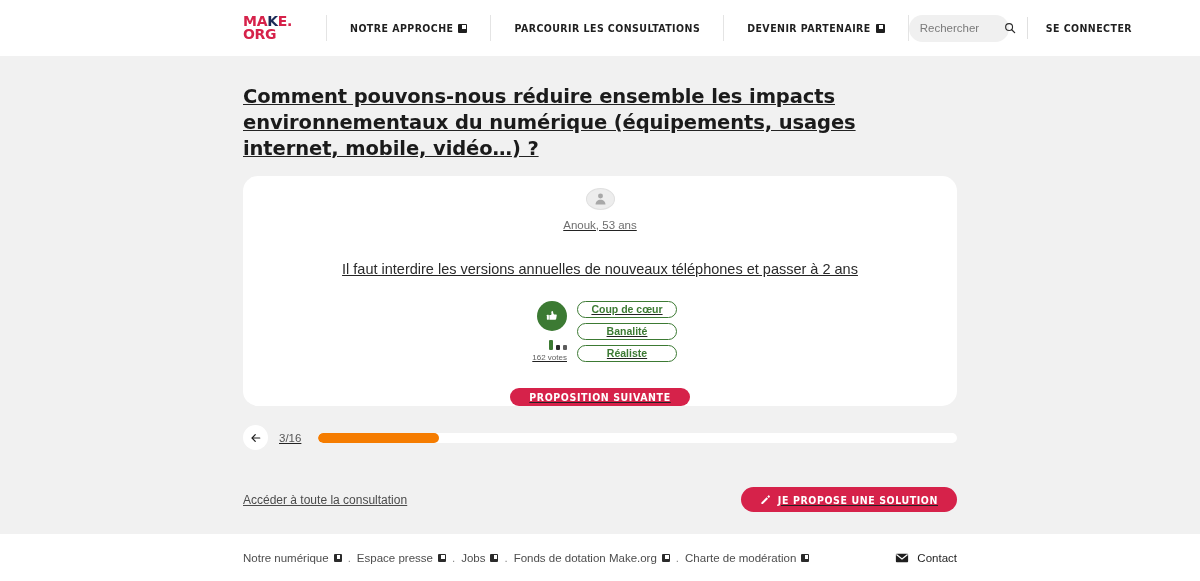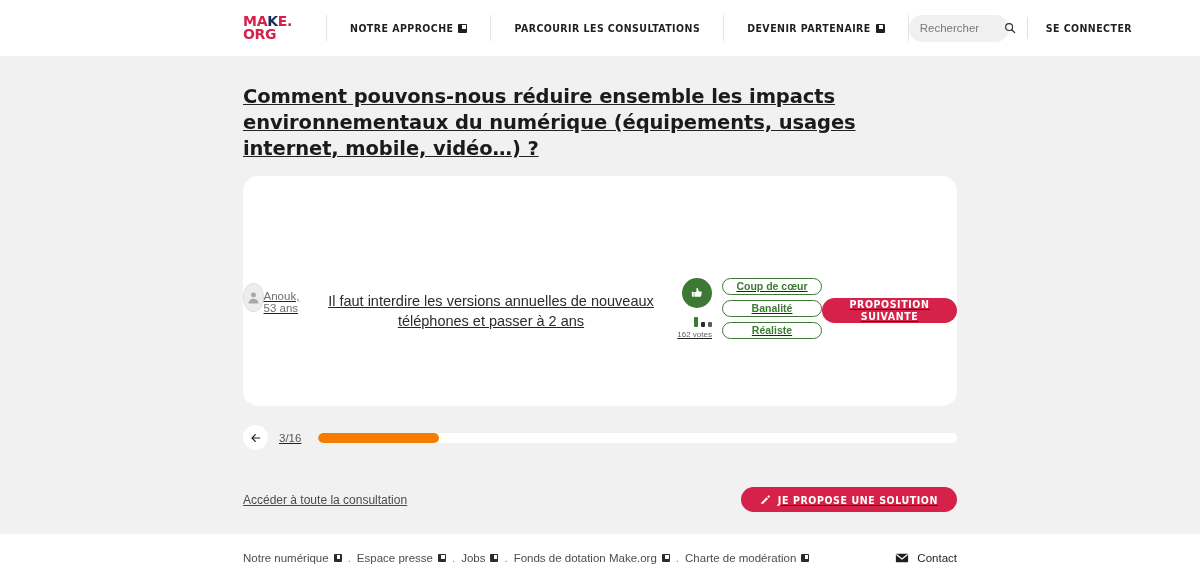--- a/index.html
+++ b/index.html
@@ -144,20 +144,21 @@
     max-width: 700px;
   }
 
   
   .card {
     margin-top: 14px;
     background: #ffffff;
     border-radius: 15px;
     height: 230px;
     display: flex;
+    flex-direction: column;
     align-items: center;
     padding-top: 12px;
     position: relative;
   }
   .avatar {
     width: 29px; height: 29px;
     border-radius: 50%;
     background: #ededed;
     border: 1px solid #e0e0e0;
     display: flex;

